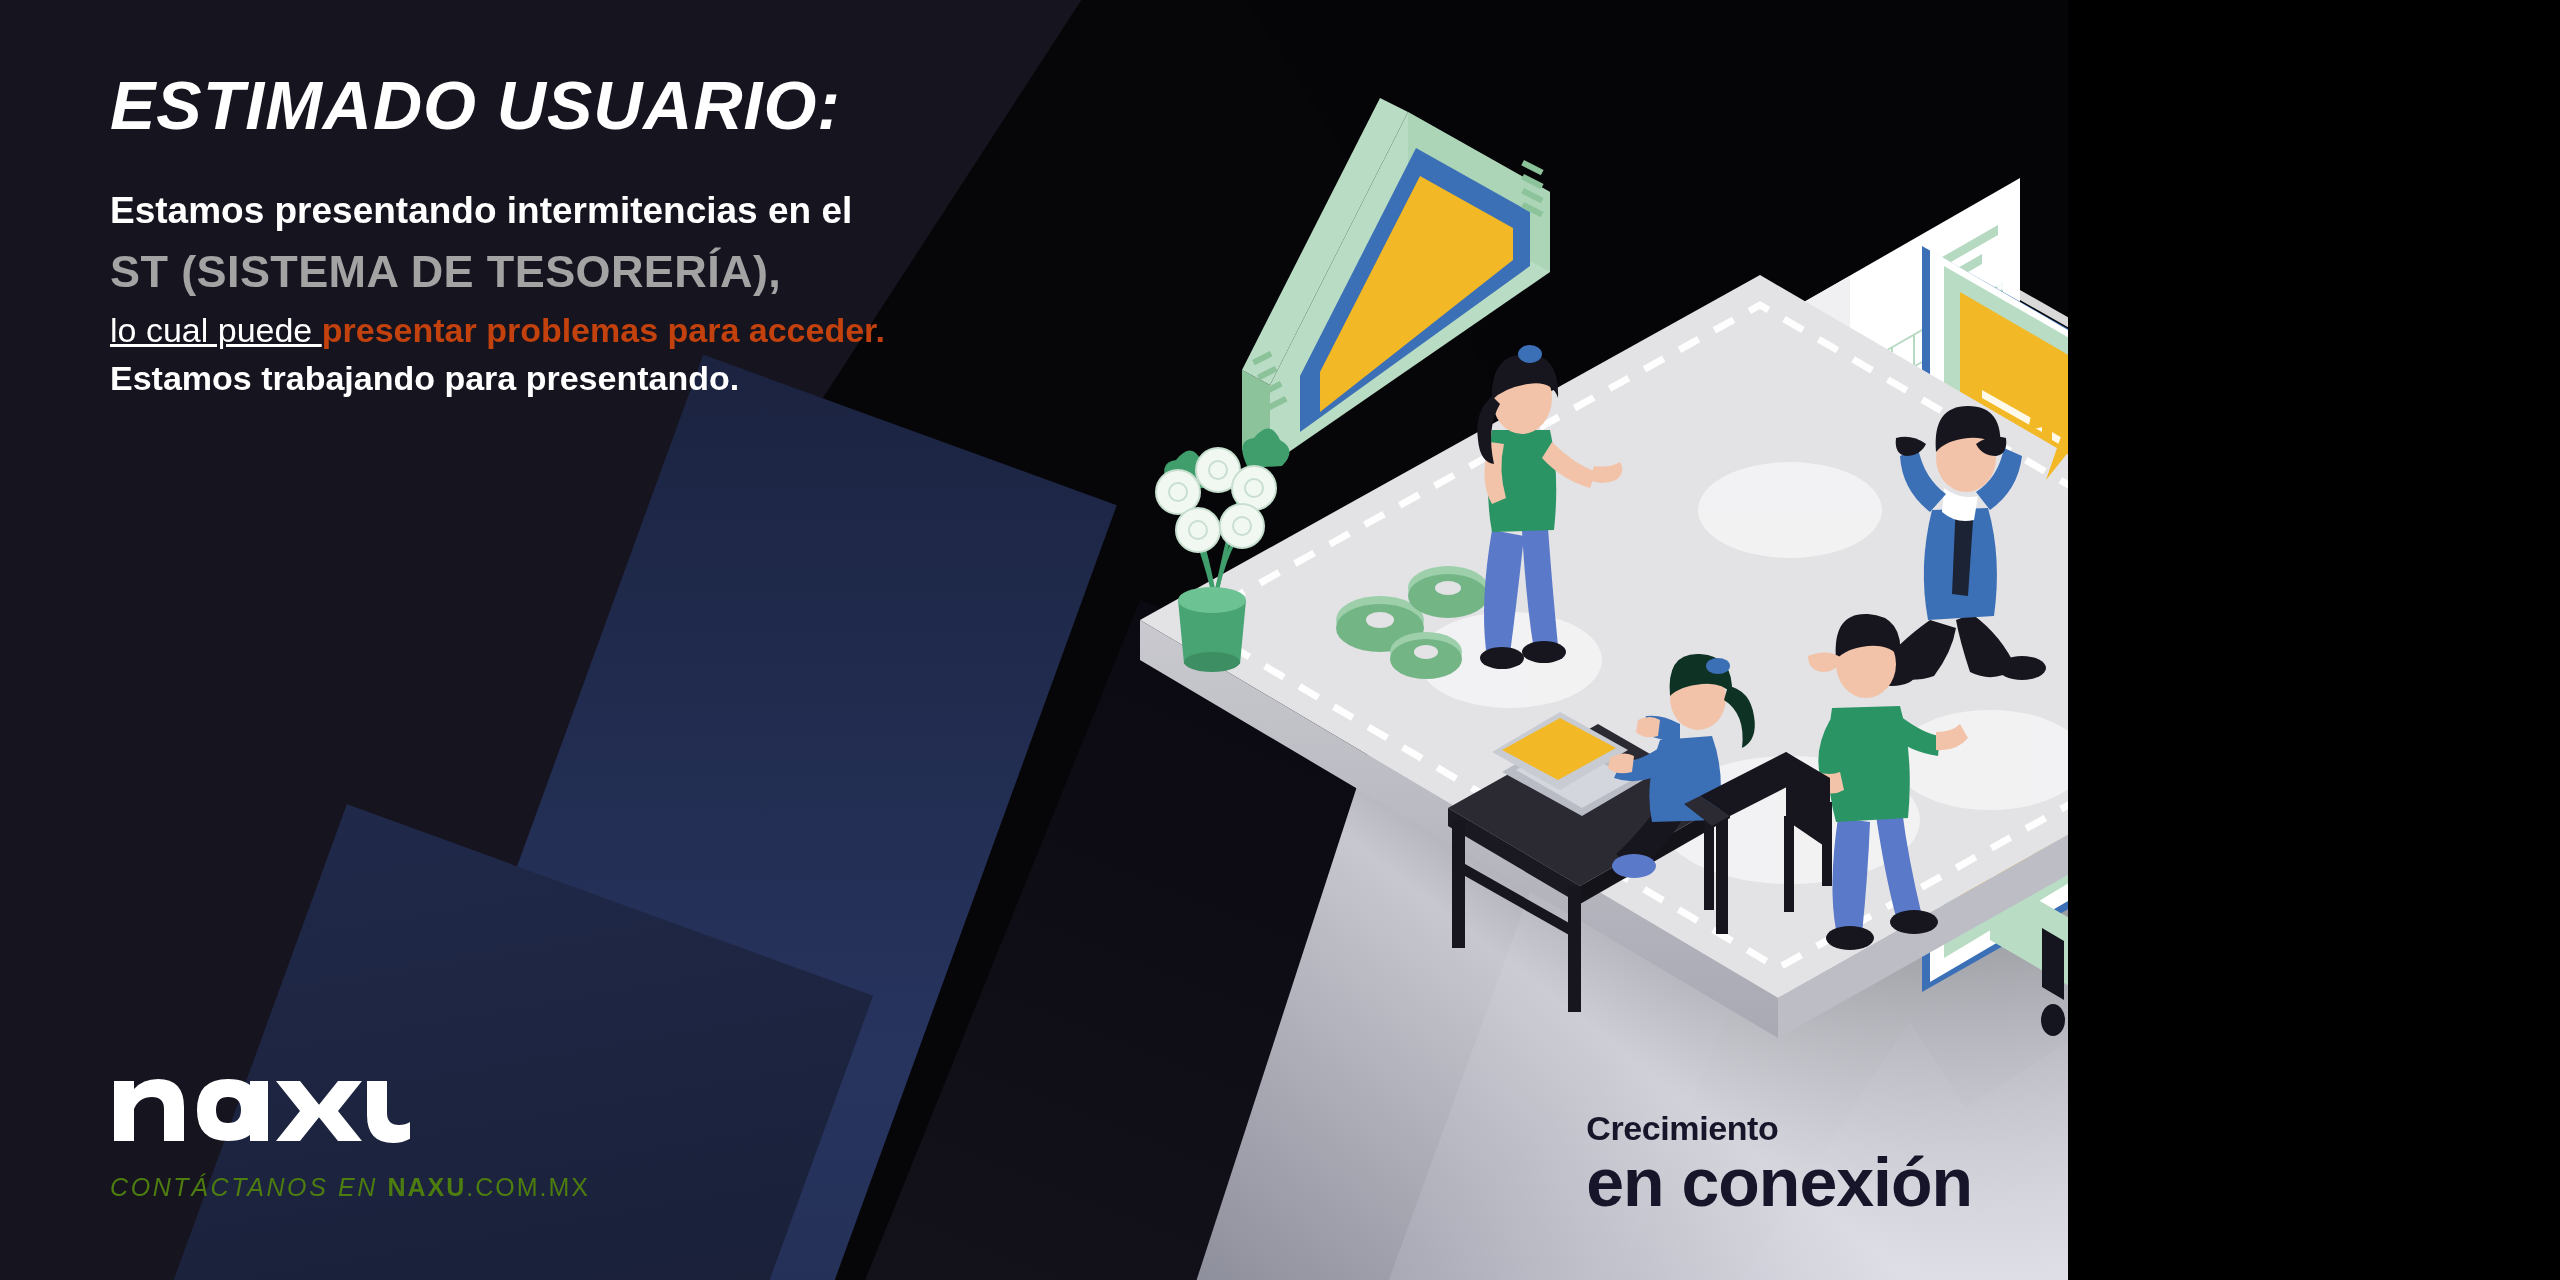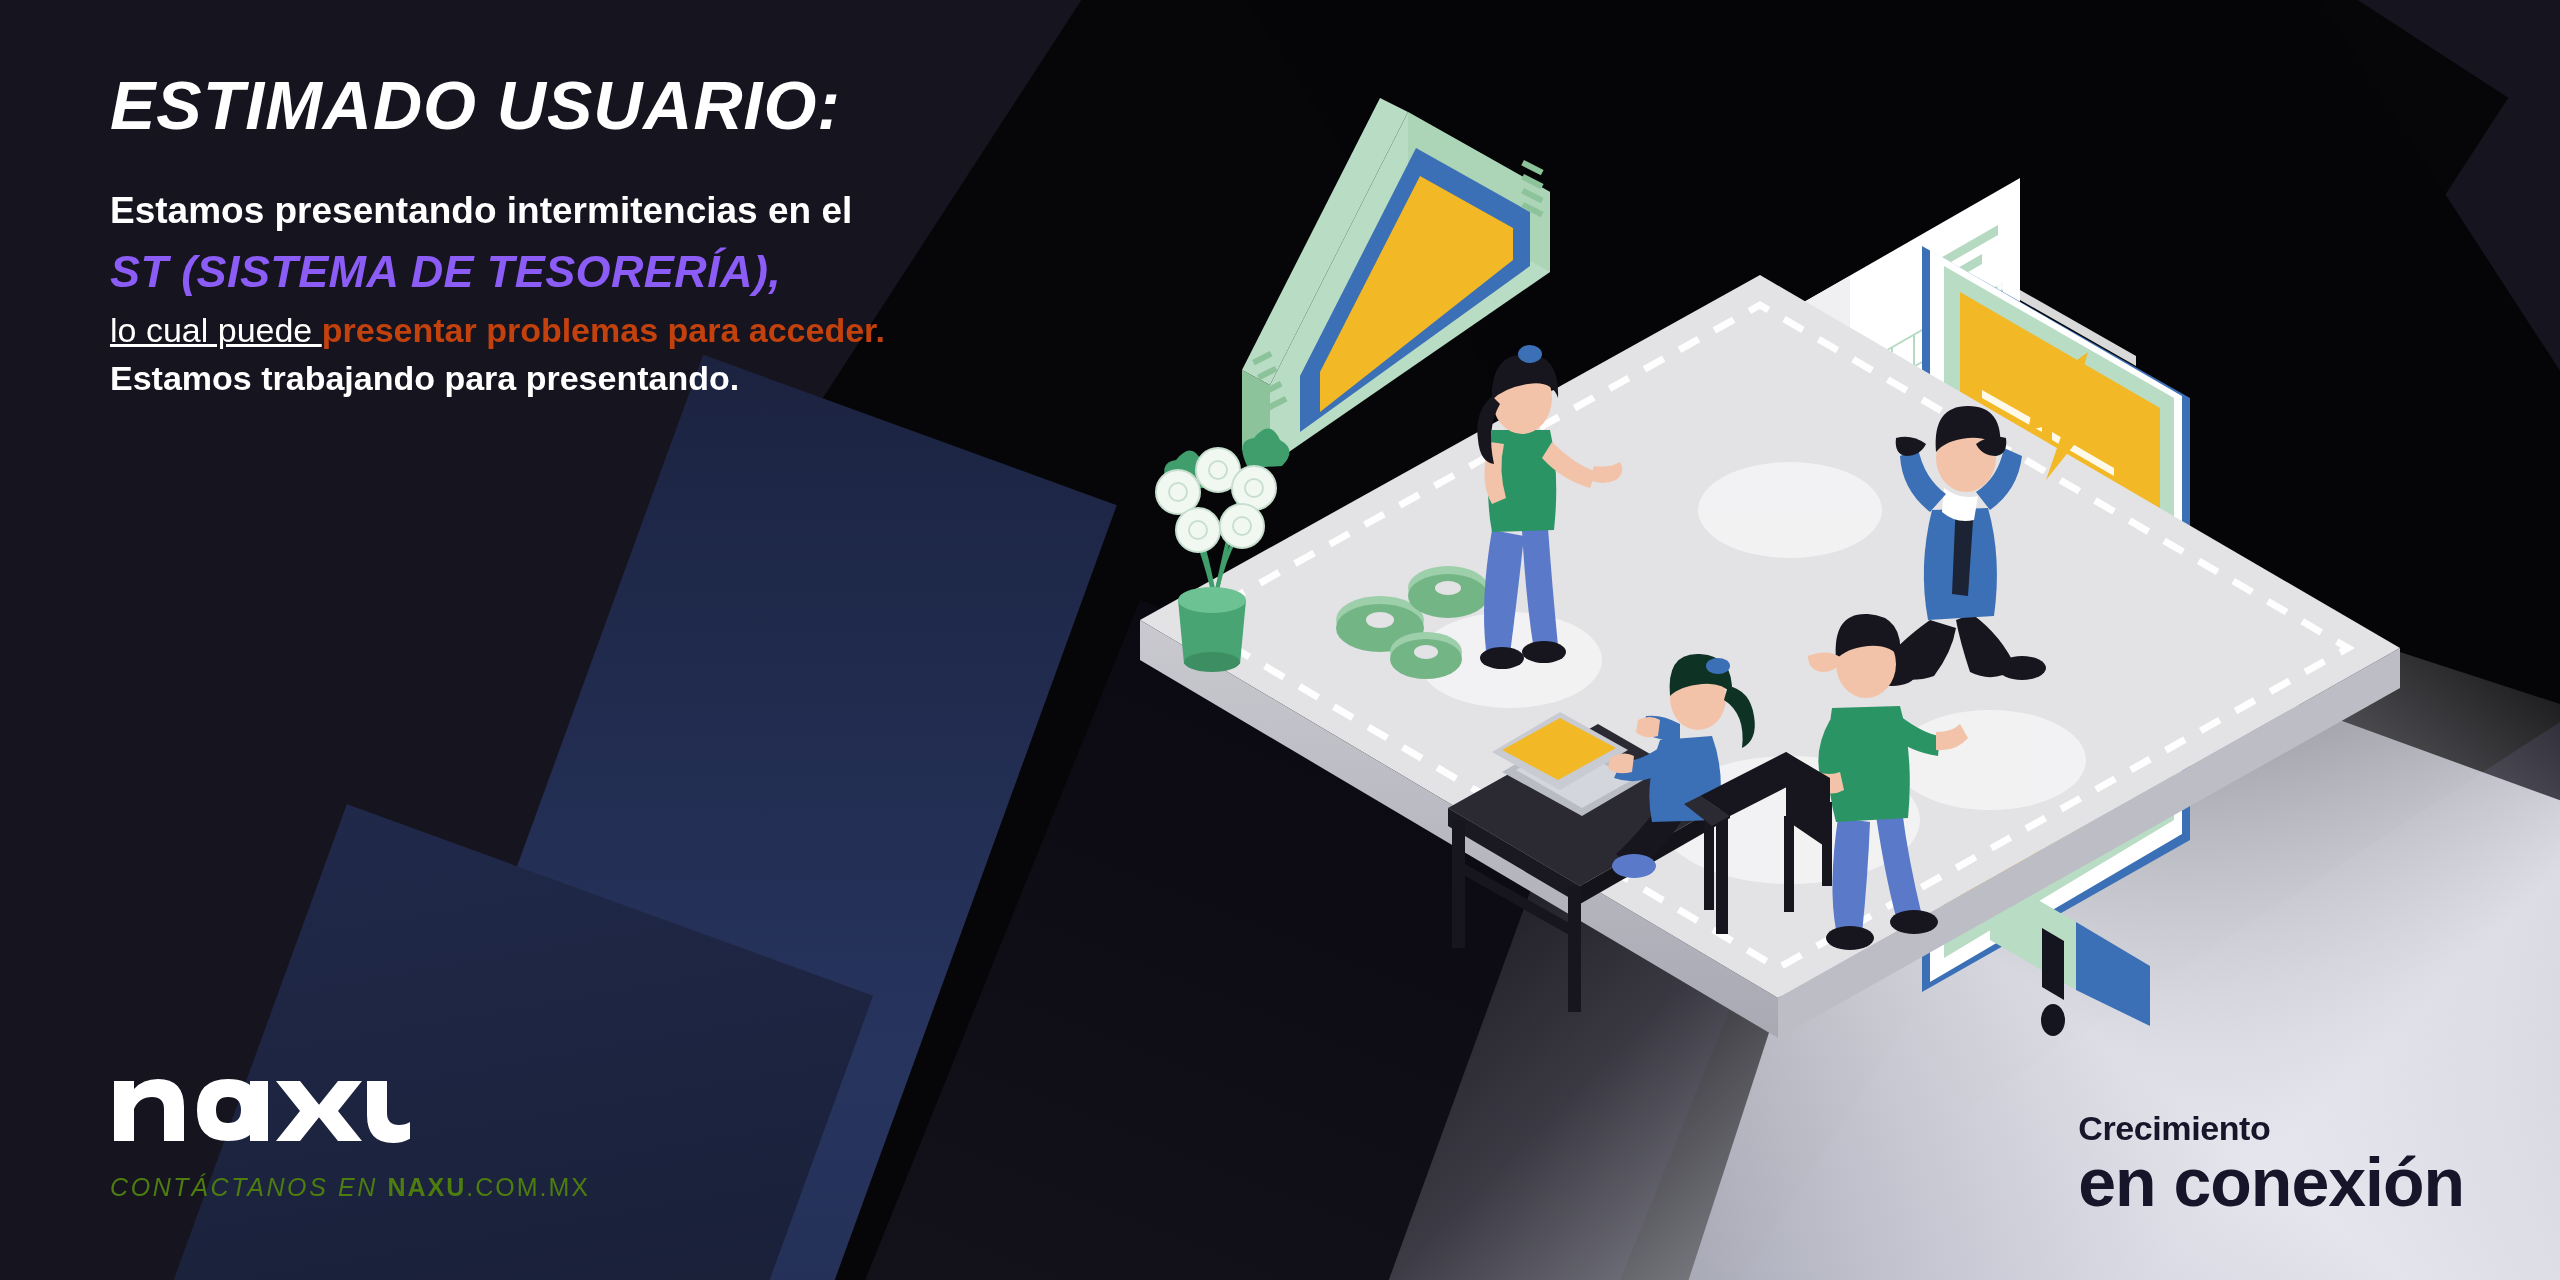--- a/index.html
+++ b/index.html
@@ -1,21 +1,21 @@
 <!DOCTYPE html>
 <html><head>
 <meta charset="utf-8">
 <style>
   * { margin:0; padding:0; box-sizing:border-box; }
   html,body { background:#000; }
   body { font-family:"Liberation Sans", sans-serif; }
 
   #banner {
     position:relative;
-    width:2560px; height:1280px;
+    width:2068px; height:1280px;
     overflow:hidden;
     background:#15131f;
     padding-left:31px;
   }
 
   
   .bg-layer { position:absolute; inset:0; }
 
   .bg-base { background:#16141f; }
 
@@ -93,22 +93,22 @@
     color:#ffffff;
     letter-spacing:1px;
     line-height:1.05;
     margin-bottom:46px;
   }
 
   .body-line { line-height:1.32; color:#ffffff; }
 
   .l1 { font-size:37px; font-weight:600; margin-bottom:6px; }
   .l2 {
-    font-size:45px; font-weight:700; font-style:italic;
-    color:#8b5cf6; letter-spacing:.4px; margin-bottom:6px;
+    font-size:45px; font-weight:700; 
+    color:#a3a3a3; letter-spacing:.4px; margin-bottom:6px;
   }
   .l3 { font-size:34px; font-weight:700; margin-bottom:4px; }
   .l3 .hl { color:#c2410c; }
   .l3 .plain { font-weight:400;text-decoration:underline; }
   .l4 { font-size:34px; font-weight:700; }
 
   
   .brand { position:absolute; left:110px; bottom:78px; z-index:30; }
   .logo-row { display:flex; align-items:flex-end; height:84px; margin-bottom:30px; }
   .logo-svg { display:block; }

